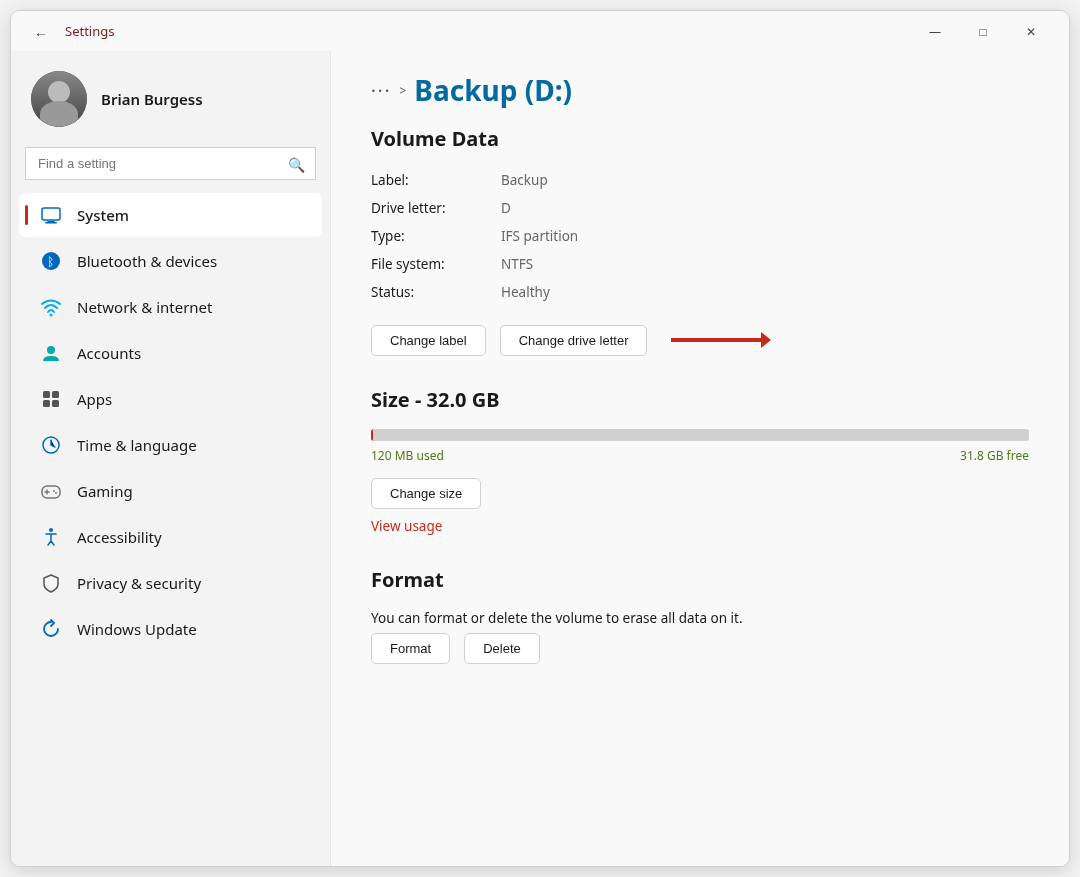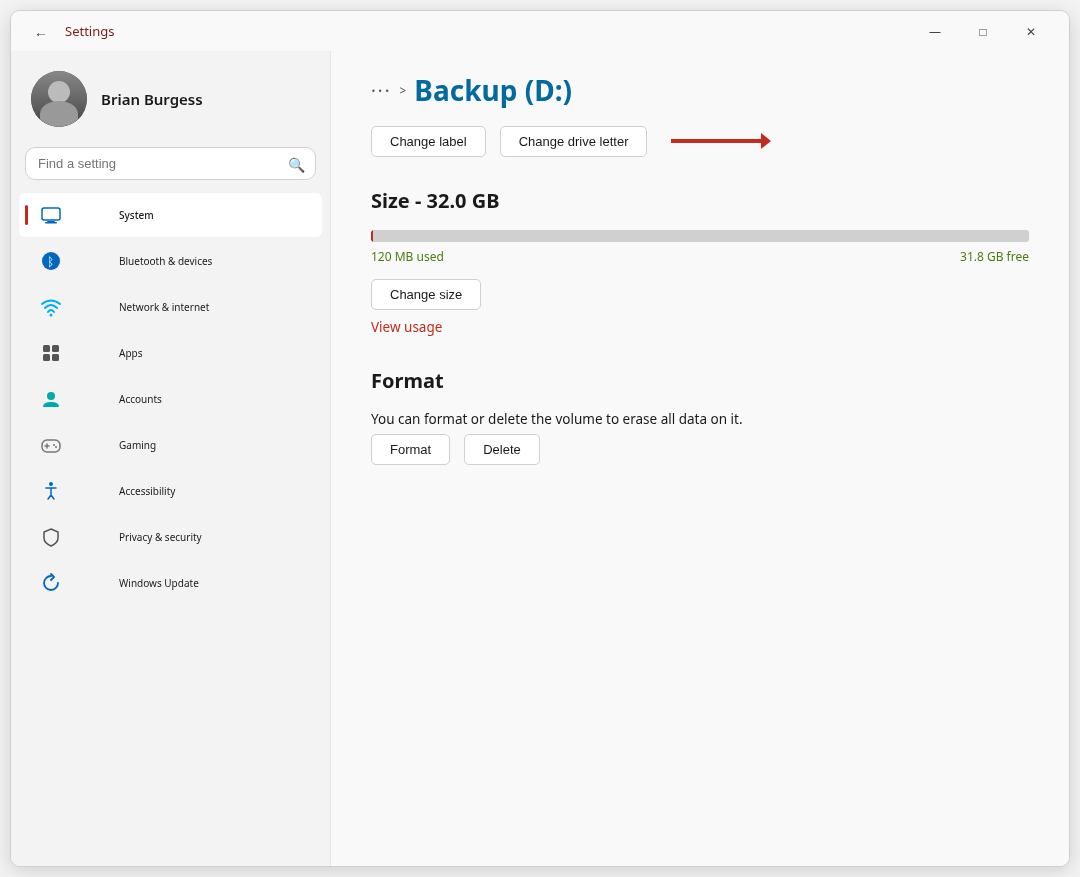--- a/index.html
+++ b/index.html
@@ -137,21 +137,21 @@
       color: #1a1a1a;
     }
     .search-box {
       margin: 0 14px 12px 14px;
       position: relative;
     }
     .search-input {
       width: 100%;
       padding: 8px 36px 8px 12px;
       border: 1px solid #d0d0d0;
-      border-radius: 10px;
+      border-radius: 0;
       background: white;
       font-size: 13px;
       color: #333;
       outline: none;
     }
     .search-icon {
       position: absolute;
       right: 10px;
       top: 50%;
       transform: translateY(-50%);
@@ -171,23 +171,22 @@
     .nav-item.active .nav-label { font-weight: 500; }
     .nav-icon {
       width: 24px;
       height: 24px;
       display: flex;
       align-items: center;
       justify-content: center;
       flex-shrink: 0;
     }
     .nav-label {
-      font-size: 10px;
+      font-size: 15px;
       color: #1a1a1a;
-      margin-left: 42px;
     }
     .active-indicator {
       width: 3px;
       height: 20px;
       background: #c42b1c;
       border-radius: 2px;
       margin-right: -3px;
       margin-left: -14px;
     }
     
@@ -364,39 +363,48 @@
             <circle cx="11" cy="19" r="1.5" fill="#00adef"></circle>
           </svg>
         </div>
         <span class="nav-label">Network &amp; internet</span>
       </div>
 
 
       <div class="nav-item">
         <div class="nav-icon">
           <svg width="20" height="20" viewBox="0 0 20 20">
+            <circle cx="10" cy="7" r="4" fill="#0aa"></circle>
+            <path d="M2 18 Q2 13 10 13 Q18 13 18 18" fill="#0aa"></path>
+          </svg>
+        </div>
+        <span class="nav-label">Accounts</span>
+      </div>
+
+      <div class="nav-item">
+        <div class="nav-icon">
+          <svg width="20" height="20" viewBox="0 0 20 20">
             <rect x="2" y="2" width="7" height="7" rx="1.5" fill="#555"></rect>
             <rect x="11" y="2" width="7" height="7" rx="1.5" fill="#555"></rect>
             <rect x="2" y="11" width="7" height="7" rx="1.5" fill="#555"></rect>
             <rect x="11" y="11" width="7" height="7" rx="1.5" fill="#555"></rect>
           </svg>
         </div>
         <span class="nav-label">Apps</span>
       </div>
 
       <div class="nav-item">
         <div class="nav-icon">
           <svg width="20" height="20" viewBox="0 0 20 20">
-            <circle cx="10" cy="7" r="4" fill="#0aa"></circle>
-            <path d="M2 18 Q2 13 10 13 Q18 13 18 18" fill="#0aa"></path>
-          </svg>
-        </div>
-        <span class="nav-label">Accounts</span>
-      </div>
-
+            <circle cx="10" cy="10" r="8" stroke="#0067c0" stroke-width="1.5" fill="none"></circle>
+            <path d="M10 5 L10 10 L14 12" stroke="#0067c0" stroke-width="1.5" stroke-linecap="round"></path>
+          </svg>
+        </div>
+        <span class="nav-label">Time &amp; language</span>
+      </div>
 
       <div class="nav-item">
         <div class="nav-icon">
           <svg width="22" height="18" viewBox="0 0 22 18">
             <rect x="2" y="4" width="18" height="12" rx="5" stroke="#777" stroke-width="1.5" fill="none"></rect>
             <path d="M7 8 L7 12 M5 10 L9 10" stroke="#777" stroke-width="1.5" stroke-linecap="round"></path>
             <circle cx="14" cy="9" r="1" fill="#777"></circle>
             <circle cx="16" cy="11" r="1" fill="#777"></circle>
           </svg>
         </div>
@@ -435,21 +443,38 @@
 
     <div class="main-content">
 
       <div class="breadcrumb">
         <span class="breadcrumb-dots">···</span>
         <span class="breadcrumb-chevron">&gt;</span>
         <span class="page-title">Backup (D:)</span>
       </div>
 
       <div class="section">
-
+        <div class="section-title">Volume Data</div>
+
+        <div class="info-table">
+          <span class="info-label">Label:</span>
+          <span class="info-value">Backup</span>
+
+          <span class="info-label">Drive letter:</span>
+          <span class="info-value">D</span>
+
+          <span class="info-label">Type:</span>
+          <span class="info-value">IFS partition</span>
+
+          <span class="info-label">File system:</span>
+          <span class="info-value">NTFS</span>
+
+          <span class="info-label">Status:</span>
+          <span class="info-value">Healthy</span>
+        </div>
 
         <div class="btn-row">
           <button class="btn">Change label</button>
           <button class="btn">Change drive letter</button>
 
           <div class="arrow-annotation">
             <svg width="110" height="32" viewBox="0 0 110 32">
               <line x1="100" y1="16" x2="10" y2="16" stroke="#c42b1c" stroke-width="4"></line>
               <polygon points="100,8 110,16 100,24" fill="#c42b1c"></polygon>
             </svg>

